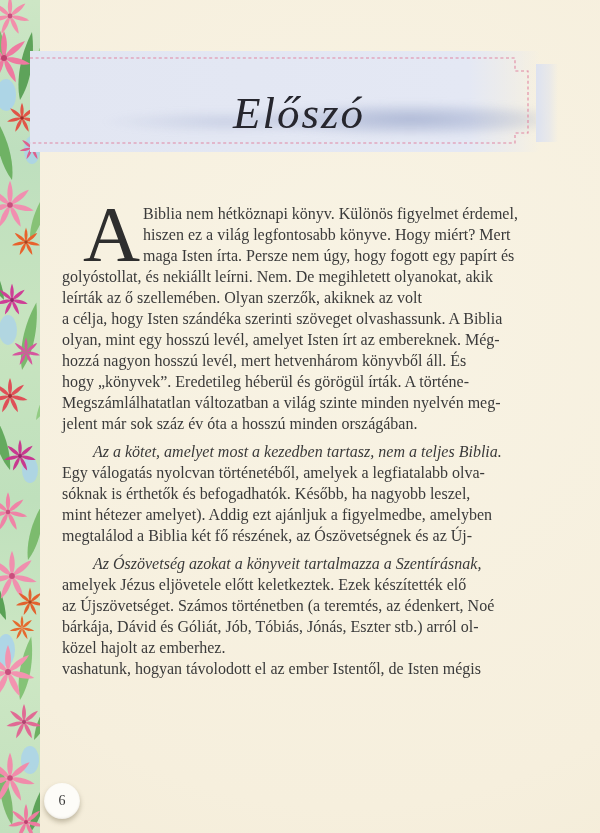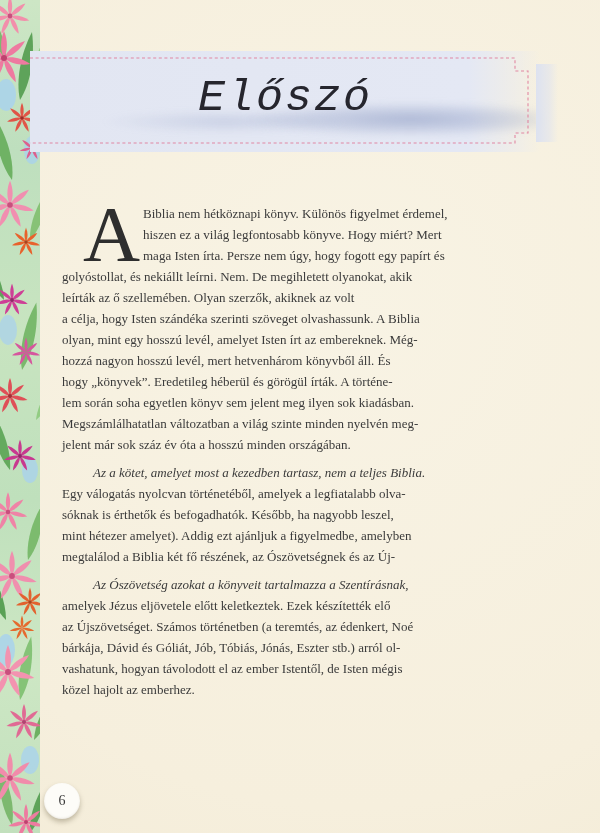--- a/index.html
+++ b/index.html
@@ -24,29 +24,29 @@
     background:radial-gradient(62% 48% at 64% 55%, rgba(128,144,188,.52) 0%, rgba(128,144,188,.22) 48%, rgba(128,144,188,0) 75%);
     filter:blur(3px);
   }
   .streak2{
     position:absolute;left:60px;top:52px;width:300px;height:34px;
     background:radial-gradient(55% 46% at 45% 55%, rgba(140,155,196,.28) 0%, rgba(140,155,196,0) 75%);
     filter:blur(3px);
   }
   .banner-border{position:absolute;left:0;top:0;width:510px;height:101px;}
   .banner-title{
-    position:absolute;left:0;top:20px;width:100%;margin:0;
-    text-align:center;font-family:Liberation Mono, monospace;font-style:italic;font-weight:400;
+    position:absolute;left:0;top:20px;width:100%;margin:14px;
+    text-align:center;font-family:Liberation Serif, serif;font-style:italic;font-weight:400;
     font-size:45px;line-height:56px;letter-spacing:2px;color:#26262e;
   }
   
   .text-block{position:absolute;left:62px;top:203px;width:500px;color:#3a3a3a;}
   .para{position:relative;}
   .para + .para{margin-top:7px;}
-  .ln{font-size:13px;line-height:21px;white-space:nowrap;}
+  .ln{font-size:16px;line-height:21px;white-space:nowrap;}
   .dc-indent{margin-left:81px;}
   .first-indent{text-indent:31px;font-style:italic;}
   .dropcap{
     position:absolute;left:21px;top:-9px;font-size:79px;line-height:1;
     color:#2e2e2e;font-family:"Liberation Serif",serif;
   }
   
   .pagenum-circle{
     position:absolute;left:44px;top:783px;width:36px;height:36px;border-radius:50%;
     background:#fdfcf8;box-shadow:0 3px 5px rgba(95,82,55,.35), inset 0 -1px 2px rgba(120,110,80,.12);
@@ -187,36 +187,35 @@
     <span class="dropcap">A</span>
     <div class="ln dc-indent">Biblia nem hétköznapi könyv. Különös figyelmet érdemel,</div>
     <div class="ln dc-indent">hiszen ez a világ legfontosabb könyve. Hogy miért? Mert</div>
     <div class="ln dc-indent">maga Isten írta. Persze nem úgy, hogy fogott egy papírt és</div>
     <div class="ln">golyóstollat, és nekiállt leírni. Nem. De megihletett olyanokat, akik</div>
     <div class="ln">leírták az ő szellemében. Olyan szerzők, akiknek az volt</div>
     <div class="ln">a célja, hogy Isten szándéka szerinti szöveget olvashassunk. A Biblia</div>
     <div class="ln">olyan, mint egy hosszú levél, amelyet Isten írt az embereknek. Még-</div>
     <div class="ln">hozzá nagyon hosszú levél, mert hetvenhárom könyvből áll. És</div>
     <div class="ln">hogy „könyvek”. Eredetileg héberül és görögül írták. A történe-</div>
-    <div class="ln">lem során soha egyetlen könyv sem jelent meg ilyen sok kiadásban.</div>
     <div class="ln">Megszámlálhatatlan változatban a világ szinte minden nyelvén meg-</div>
     <div class="ln">jelent már sok száz év óta a hosszú minden országában.</div>
   </div>
   <div class="para">
     <div class="ln first-indent">Az a kötet, amelyet most a kezedben tartasz, nem a teljes Biblia.</div>
     <div class="ln">Egy válogatás nyolcvan történetéből, amelyek a legfiatalabb olva-</div>
     <div class="ln">sóknak is érthetők és befogadhatók. Később, ha nagyobb leszel,</div>
     <div class="ln">mint hétezer amelyet). Addig ezt ajánljuk a figyelmedbe, amelyben</div>
     <div class="ln">megtalálod a Biblia két fő részének, az Ószövetségnek és az Új-</div>
   </div>
   <div class="para">
     <div class="ln first-indent">Az Ószövetség azokat a könyveit tartalmazza a Szentírásnak,</div>
     <div class="ln">amelyek Jézus eljövetele előtt keletkeztek. Ezek készítették elő</div>
     <div class="ln">az Újszövetséget. Számos történetben (a teremtés, az édenkert, Noé</div>
     <div class="ln">bárkája, Dávid és Góliát, Jób, Tóbiás, Jónás, Eszter stb.) arról ol-</div>
+    <div class="ln">közel hajolt az emberhez.</div>
     <div class="ln">vashatunk, hogyan távolodott el az ember Istentől, de Isten mégis</div>
-    <div class="ln">közel hajolt az emberhez.</div>
   </div>
 </div>
 
 <div class="pagenum-circle">
   <span class="pagenum">6</span>
 </div>
 
 </body></html>

